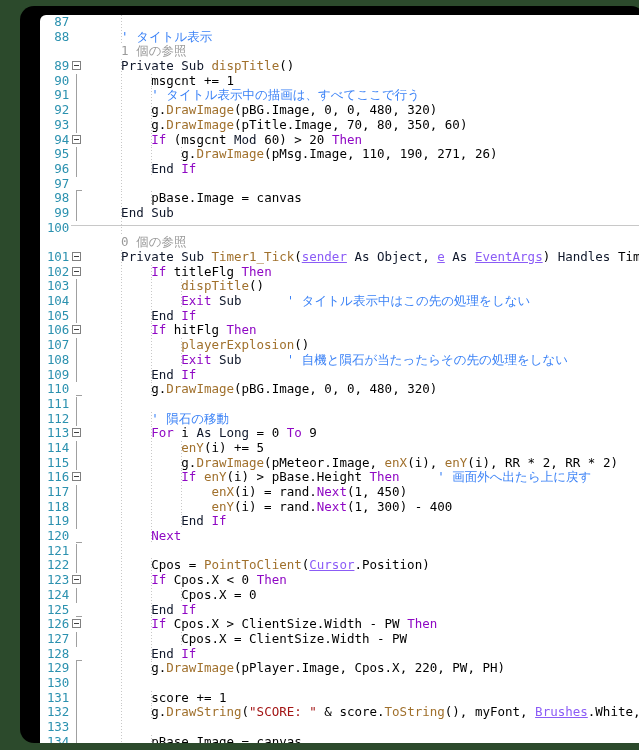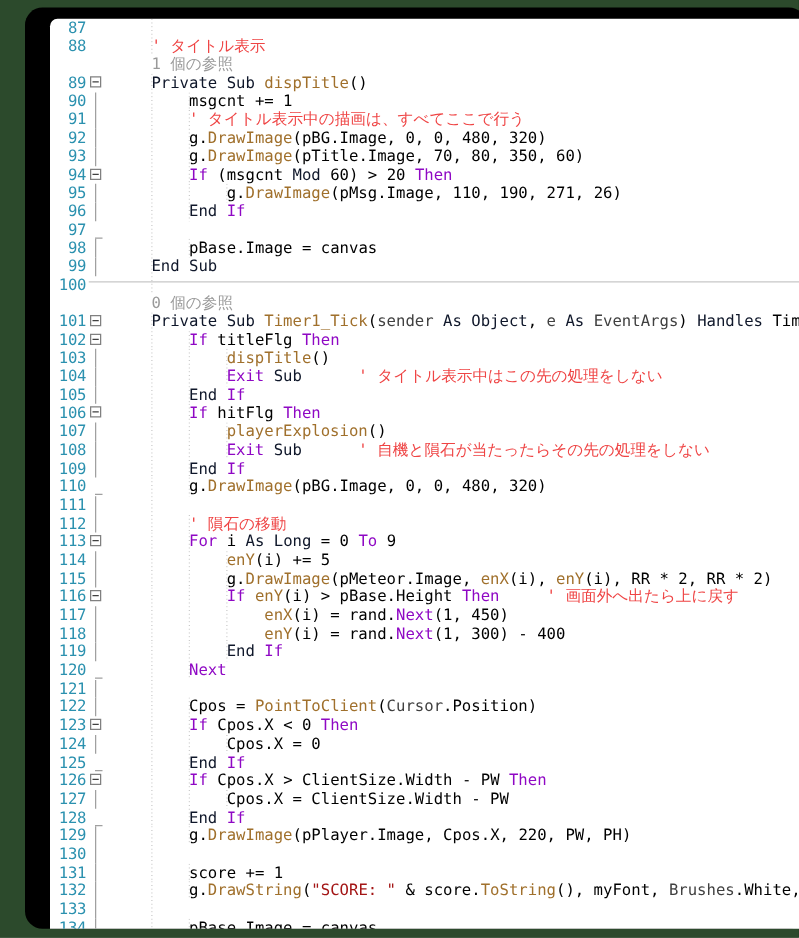--- a/index.html
+++ b/index.html
@@ -111,23 +111,23 @@
     width: 1px;
     height: 14.7px;
     background-image: linear-gradient(to bottom, #c8c8c8 0 1px, transparent 1px 3px);
     background-size: 1px 3px;
   }
 
   
   .kw   { color: #0f172a; }
   .kw2  { color: #8f08c4; }
   .mth  { color: #a0702c; }
-  .typ  { color: #404040; }
+  .typ  { color: #8b5cf6; text-decoration: underline; }
   .str  { color: #a31515; }
-  .cmt  { color: #ef4444; }
+  .cmt  { color: #3b82f6; }
   .lens { color: #9a9a9a; }
   .num  { color: #000000; }
   .pln  { color: #000000; }
 
   .sep {
     position: absolute;
     left: 31px;
     width: 570px;
     height: 1px;
     background: #c8c8c8;

